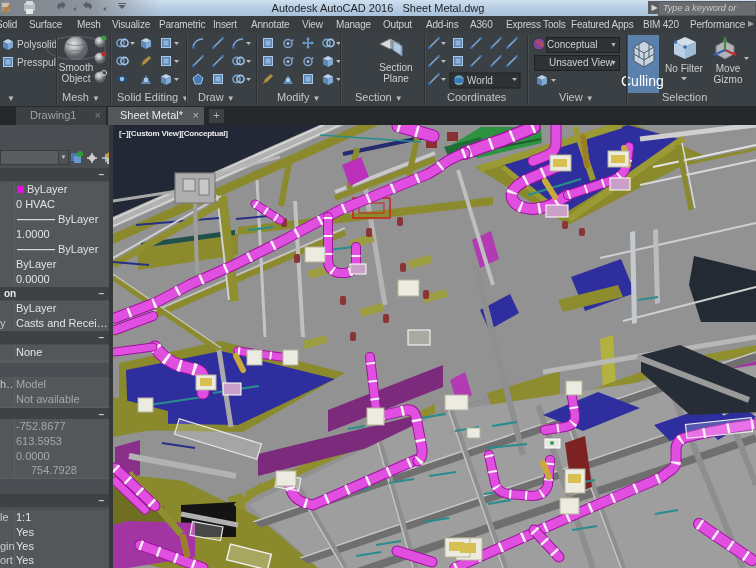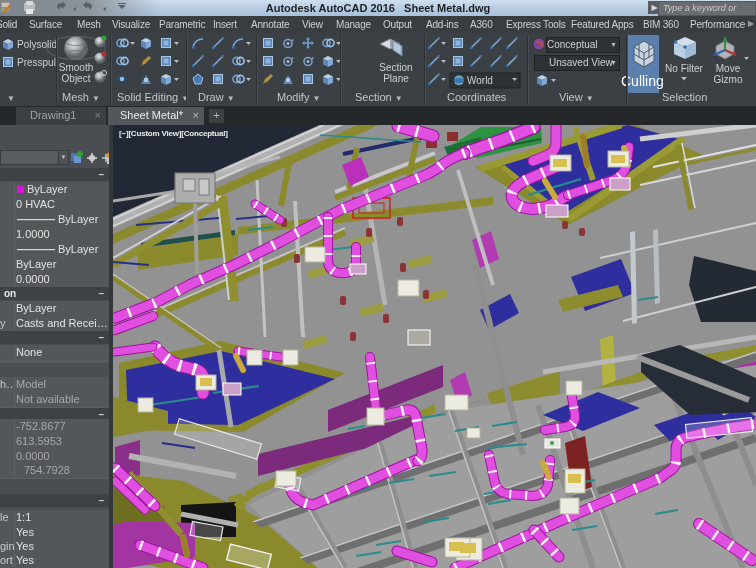--- a/index.html
+++ b/index.html
@@ -1,21 +1,21 @@
 <!DOCTYPE html>
 <html><head>
 <meta charset="utf-8">
 <style>
 html,body{margin:0;padding:0;background:#000;}
 #app{position:relative;width:756px;height:568px;overflow:hidden;font-family:"Liberation Sans",sans-serif;background:#3b4044;}
 .abs{position:absolute;}
 
 #titlebar{position:absolute;left:0;top:0;width:756px;height:16px;background:linear-gradient(180deg,#cfe0ef 0%,#b6cce2 55%,#a8c1da 100%);}
 #qat{position:absolute;left:0;top:0;width:160px;height:16px;background:linear-gradient(90deg,#7d838b 0%,#8d949c 55%,rgba(160,175,192,0) 100%);}
-#titletext{position:absolute;left:0;top:2px;width:756px;text-align:center;font-size:11px;color:#1d1f22;font-weight:bold;}
+#titletext{position:absolute;left:0;top:2px;width:756px;text-align:center;font-size:11px;color:#1d1f22;}
 #searchbox{position:absolute;right:0;top:1px;width:92px;height:13px;background:#6a6d70;border:1px solid #55585b;color:#c9c9c9;font-size:9px;font-style:italic;line-height:13px;padding-left:4px;}
 #searcharrow{position:absolute;right:95px;top:1px;width:13px;height:13px;background:#5a5e62;color:#d8d8d8;font-size:8px;text-align:center;line-height:13px;}
 
 #menubar{position:absolute;left:0;top:16px;width:756px;height:17px;background:#393d41;border-bottom:1px solid #2c2f32;}
 #menubar span{position:absolute;top:3px;font-size:10px;letter-spacing:-0.2px;color:#cdd0d2;}
 
 #ribbon{position:absolute;left:0;top:33px;width:756px;height:73px;background:#3b4044;border-bottom:1px solid #26282b;}
 .sep{position:absolute;top:2px;width:1px;height:69px;background:#2e3134;border-right:1px solid #484d51;}
 .plabel{position:absolute;top:58px;font-size:11px;color:#c3c6c8;white-space:nowrap;}
 .parrow{font-size:8px;color:#b8bbbd;}
@@ -70,21 +70,21 @@
     <span style="left:159px">Parametric</span>
     <span style="left:213px">Insert</span>
     <span style="left:251px">Annotate</span>
     <span style="left:302px">View</span>
     <span style="left:336px">Manage</span>
     <span style="left:383px">Output</span>
     <span style="left:426px">Add-ins</span>
     <span style="left:470px">A360</span>
     <span style="left:506px">Express Tools</span>
     <span style="left:571px">Featured Apps</span>
-    <span style="left:643px">BIM 360</span>
+    <span style="left:643px">BIM 420</span>
     <span style="left:690px">Performance</span>
     <span style="left:748px;font-size:8px;color:#9a9ea1">▶</span>
   </div>
 
   <div id="ribbon">
     <svg id="ribicons" class="abs" style="left:0;top:0" width="756" height="73">
       <defs>
         <radialGradient id="sph" cx="40%" cy="35%">
             <stop offset="0%" stop-color="#e8e8e8"></stop>
             <stop offset="60%" stop-color="#a2a6aa"></stop>
@@ -392,21 +392,21 @@
     <div class="prow" style="top:309px">
         <span class="lab"></span>
         <span class="gray" style="position:absolute;left:16px">613.5953</span>
       </div>
     <div class="prow" style="top:324px">
         <span class="lab"></span>
         <span class="gray" style="position:absolute;left:16px">0.0000</span>
       </div>
     <div class="prow" style="top:338px">
         <span class="lab"></span>
-        <span class="gray" style="position:absolute;left:24px">754.7928</span>
+        <span class="gray" style="position:absolute;left:31px">754.7928</span>
       </div>
     <div class="phead" style="top:369px">
         <span class="minus">–</span>
       </div>
     <div class="prow" style="top:385px">
         <span class="lab">le</span>
         <span style="position:absolute;left:16px">1:1</span>
       </div>
     <div class="prow" style="top:400px">
         <span class="lab"></span>

